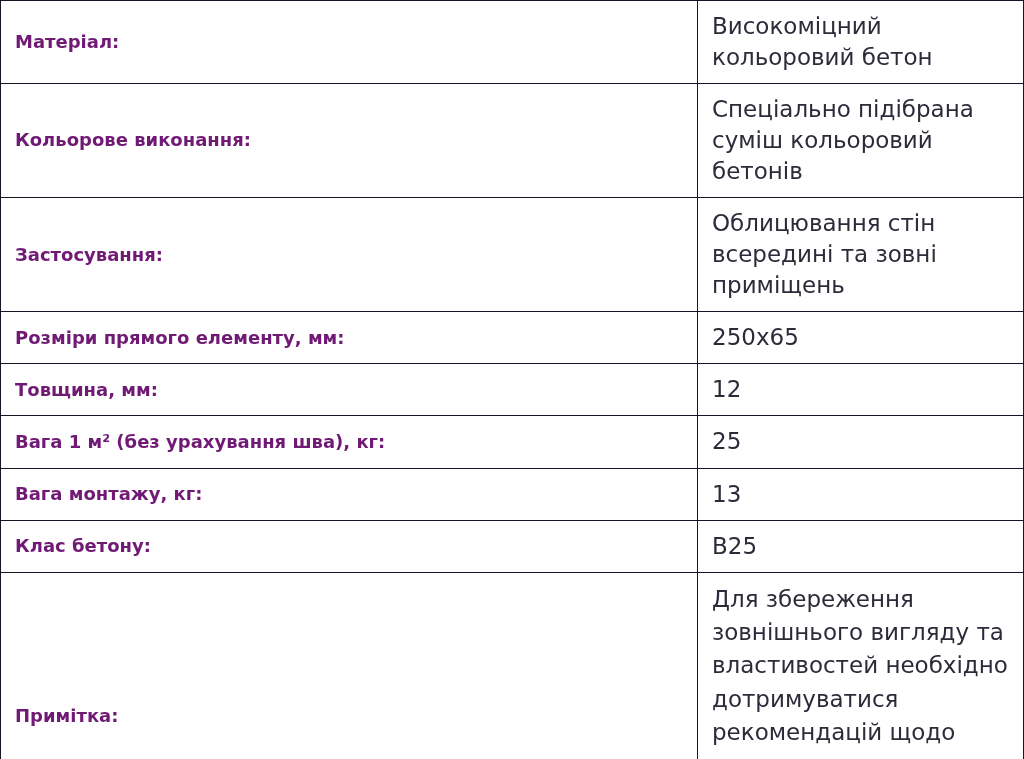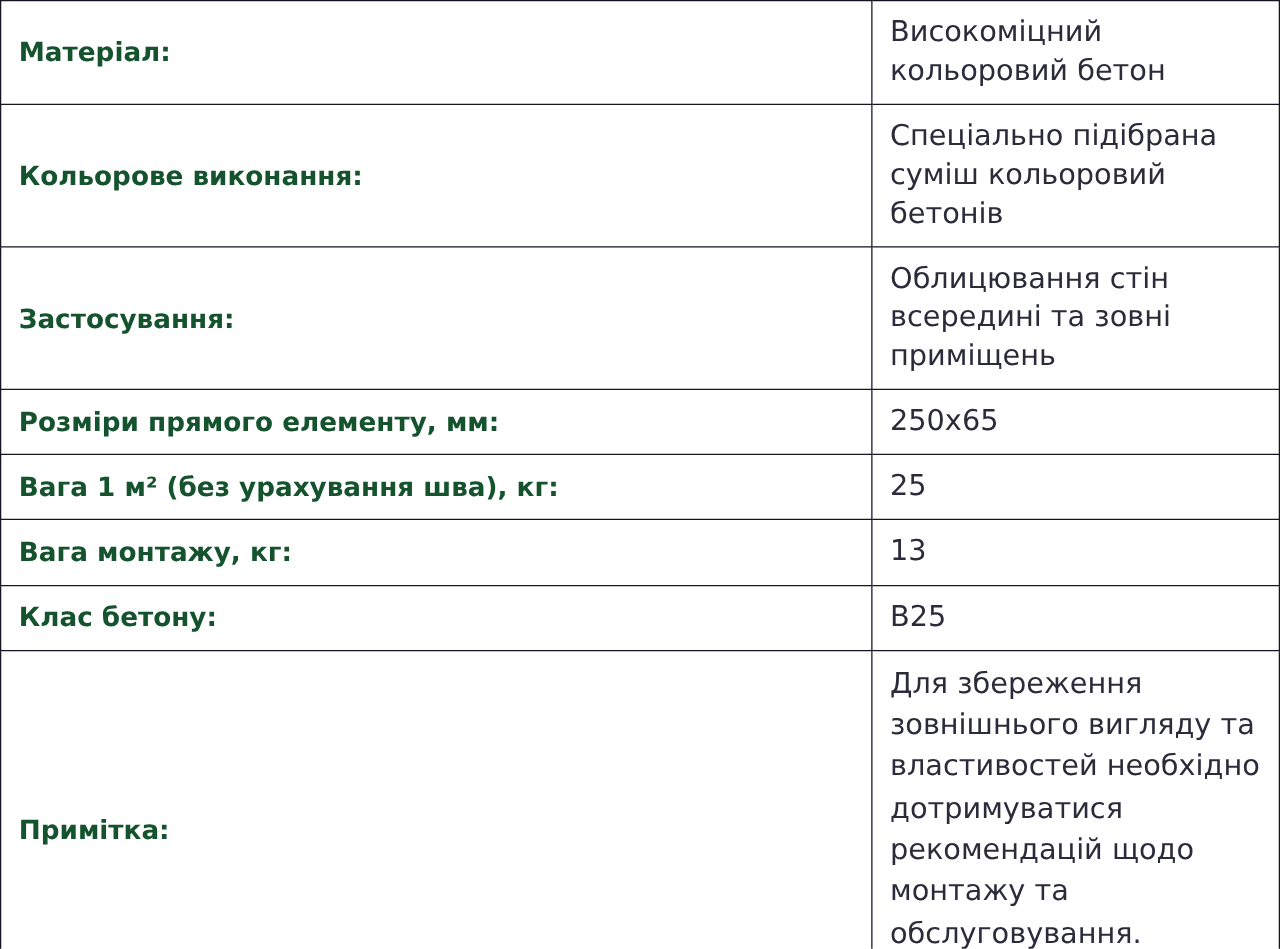--- a/index.html
+++ b/index.html
@@ -20,23 +20,23 @@
     table-layout: fixed;
   }
   .spec-table td {
     border: 1px solid #141422;
     vertical-align: middle;
     padding: 10px 14px;
   }
   .spec-table tr td.label {
     width: 668px;
     font-weight: bold;
-    font-size: 21px;
+    font-size: 18px;
     line-height: 1.25;
-    color: #14532d;
+    color: #701a75;
   }
   .spec-table tr td.value {
     font-weight: normal;
     font-size: 23px;
     line-height: 1.35;
     color: #2b2b3a;
   }
   .spec-table tr.note td {
     vertical-align: middle;
   }
@@ -67,20 +67,24 @@
     </tr>
     <tr style="height:58px">
       <td class="label">Застосування:</td>
       <td class="value">Облицювання стін всередині та зовні приміщень</td>
     </tr>
     <tr style="height:44px">
       <td class="label">Розміри прямого елементу, мм:</td>
       <td class="value">250х65</td>
     </tr>
     <tr style="height:44px">
+      <td class="label">Товщина, мм:</td>
+      <td class="value">12</td>
+    </tr>
+    <tr style="height:44px">
       <td class="label">Вага 1 м² (без урахування шва), кг:</td>
       <td class="value">25</td>
     </tr>
     <tr style="height:44px">
       <td class="label">Вага монтажу, кг:</td>
       <td class="value">13</td>
     </tr>
     <tr style="height:44px">
       <td class="label">Клас бетону:</td>
       <td class="value">В25</td>

